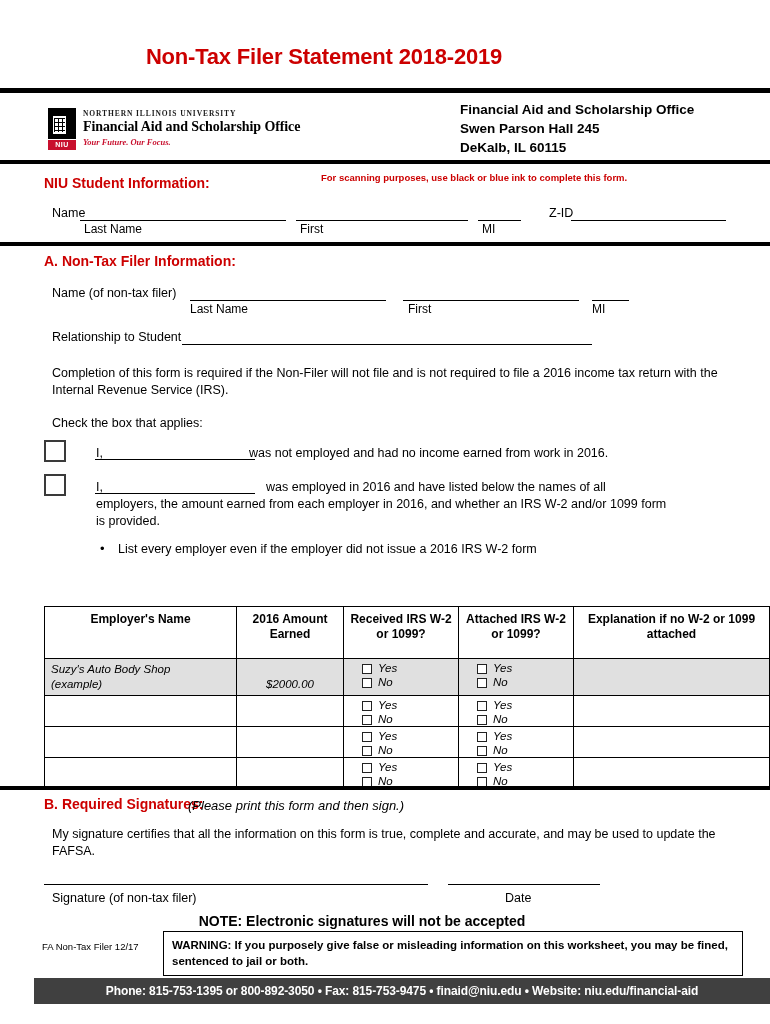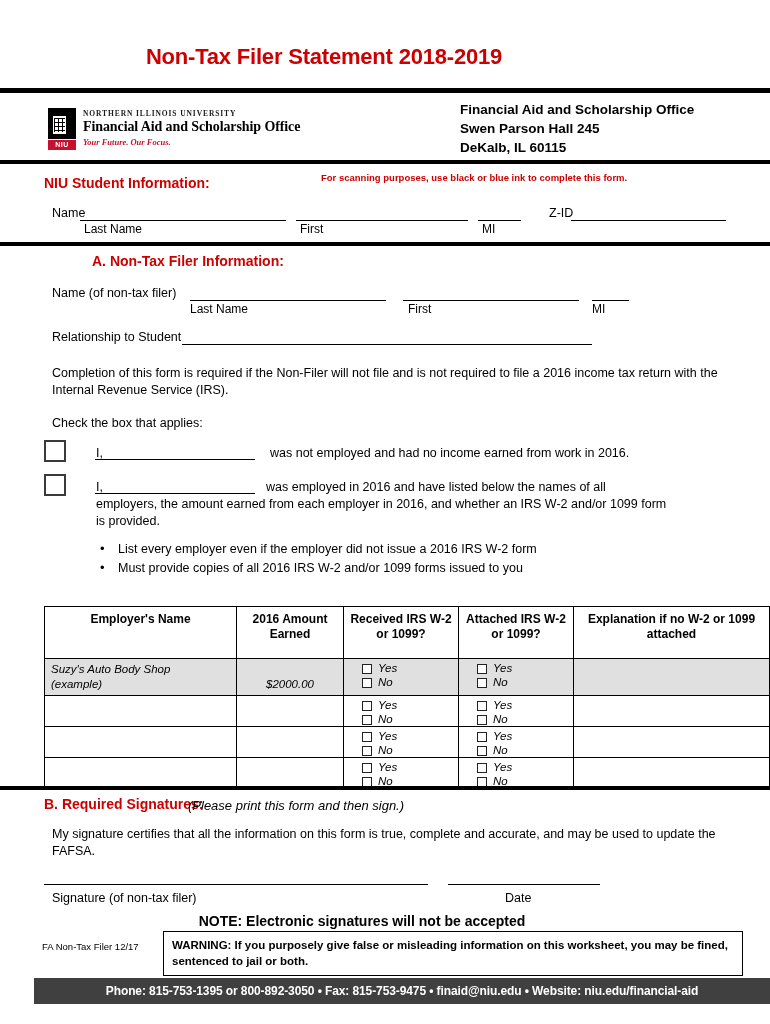--- a/index.html
+++ b/index.html
@@ -355,51 +355,50 @@
   <div class="uline" style="left:478px; top:220px; width:43px;"></div>
   <div class="txt" style="left:541px; top:205px;">Z-ID</div>
   <div class="uline" style="left:571px; top:220px; width:155px;"></div>
 
   <div class="lbl-small" style="left:84px; top:222px;">Last Name</div>
   <div class="lbl-small" style="left:300px; top:222px;">First</div>
   <div class="lbl-small" style="left:482px; top:222px;">MI</div>
 
   <div class="rule-med" style="top:242px;"></div>
 
-  <div class="sec-head" style="left:44px; top:253px;margin-left:48px;">A. Non-Tax Filer Information:</div>
+  <div class="sec-head" style="left:44px; top:253px;">A. Non-Tax Filer Information:</div>
 
   <div class="txt" style="left:44px; top:285px;">Name (of non-tax filer)</div>
   <div class="uline" style="left:190px; top:300px; width:196px;"></div>
   <div class="uline" style="left:403px; top:300px; width:176px;"></div>
   <div class="uline" style="left:592px; top:300px; width:37px;"></div>
   <div class="lbl-small" style="left:190px; top:302px;">Last Name</div>
   <div class="lbl-small" style="left:408px; top:302px;">First</div>
   <div class="lbl-small" style="left:592px; top:302px;">MI</div>
 
   <div class="txt" style="left:44px; top:329px;">Relationship to Student</div>
   <div class="uline" style="left:182px; top:344px; width:410px;"></div>
 
   <div class="txt" style="left:44px; top:365px; width:670px;">Completion of this form is required if the Non-Filer will not file and is not required to file a 2016 income tax return with the Internal Revenue Service (IRS).</div>
 
   <div class="txt" style="left:44px; top:415px;">Check the box that applies:</div>
 
   <div class="cbox-big" style="left:44px; top:440px;"></div>
   <div class="txt" style="left:88px; top:445px;">I,</div>
   <div class="uline" style="left:95px; top:459px; width:160px;"></div>
-  <div class="txt" style="left:262px; top:445px;">was not employed and had no income earned from work in 2016.</div>
+  <div class="txt" style="left:241px; top:445px;">was not employed and had no income earned from work in 2016.</div>
 
   <div class="cbox-big" style="left:44px; top:474px;"></div>
   <div class="txt" style="left:88px; top:479px;">I,</div>
   <div class="uline" style="left:95px; top:493px; width:160px;"></div>
   <div class="txt" style="left:258px; top:479px; width:466px;">was employed in 2016 and have listed below the names of all</div>
   <div class="txt" style="left:88px; top:496px; width:640px;">employers, the amount earned from each employer in 2016, and whether an IRS W-2 and/or 1099 form<br>is provided.</div>
 
   <div class="bullets">
     <div class="bl">List every employer even if the employer did not issue a 2016 IRS W-2 form</div>
-    <div class="bl">Must provide copies of all 2016 IRS W-2 and/or 1099 forms issued to you</div>
   </div>
 
   <table class="emp-table">
     <thead>
       <tr>
         <th class="col-emp">Employer's Name</th>
         <th class="col-amt">2016 Amount Earned</th>
         <th class="col-rec">Received IRS W-2 or 1099?</th>
         <th class="col-att">Attached IRS W-2 or 1099?</th>
         <th class="col-exp">Explanation if no W-2 or 1099 attached</th>

